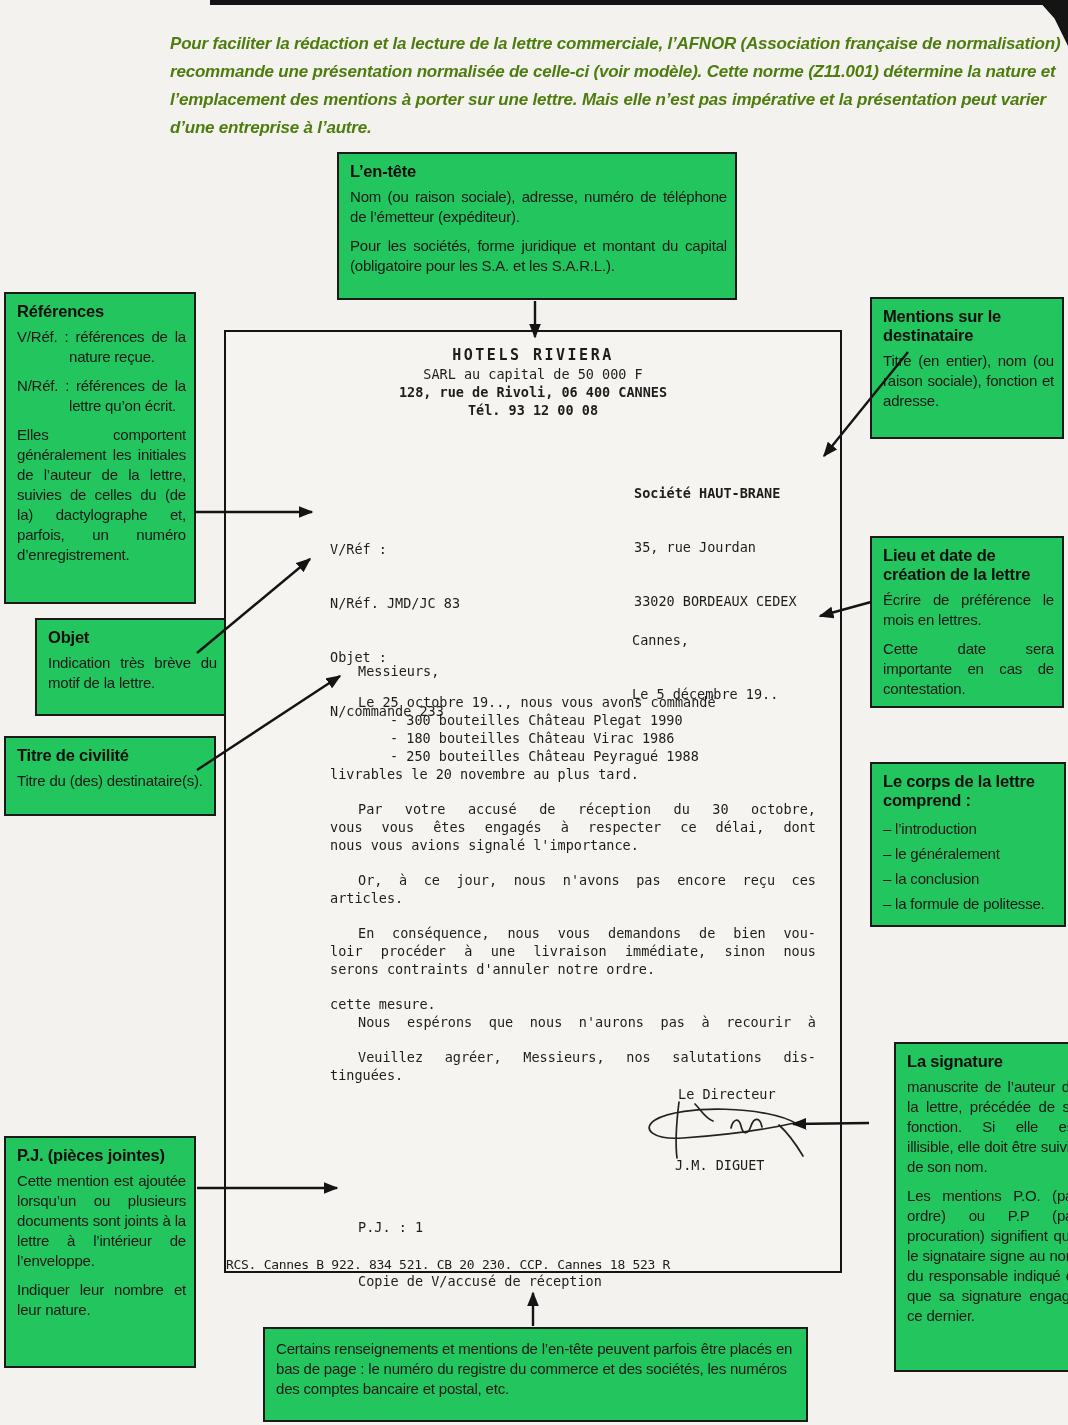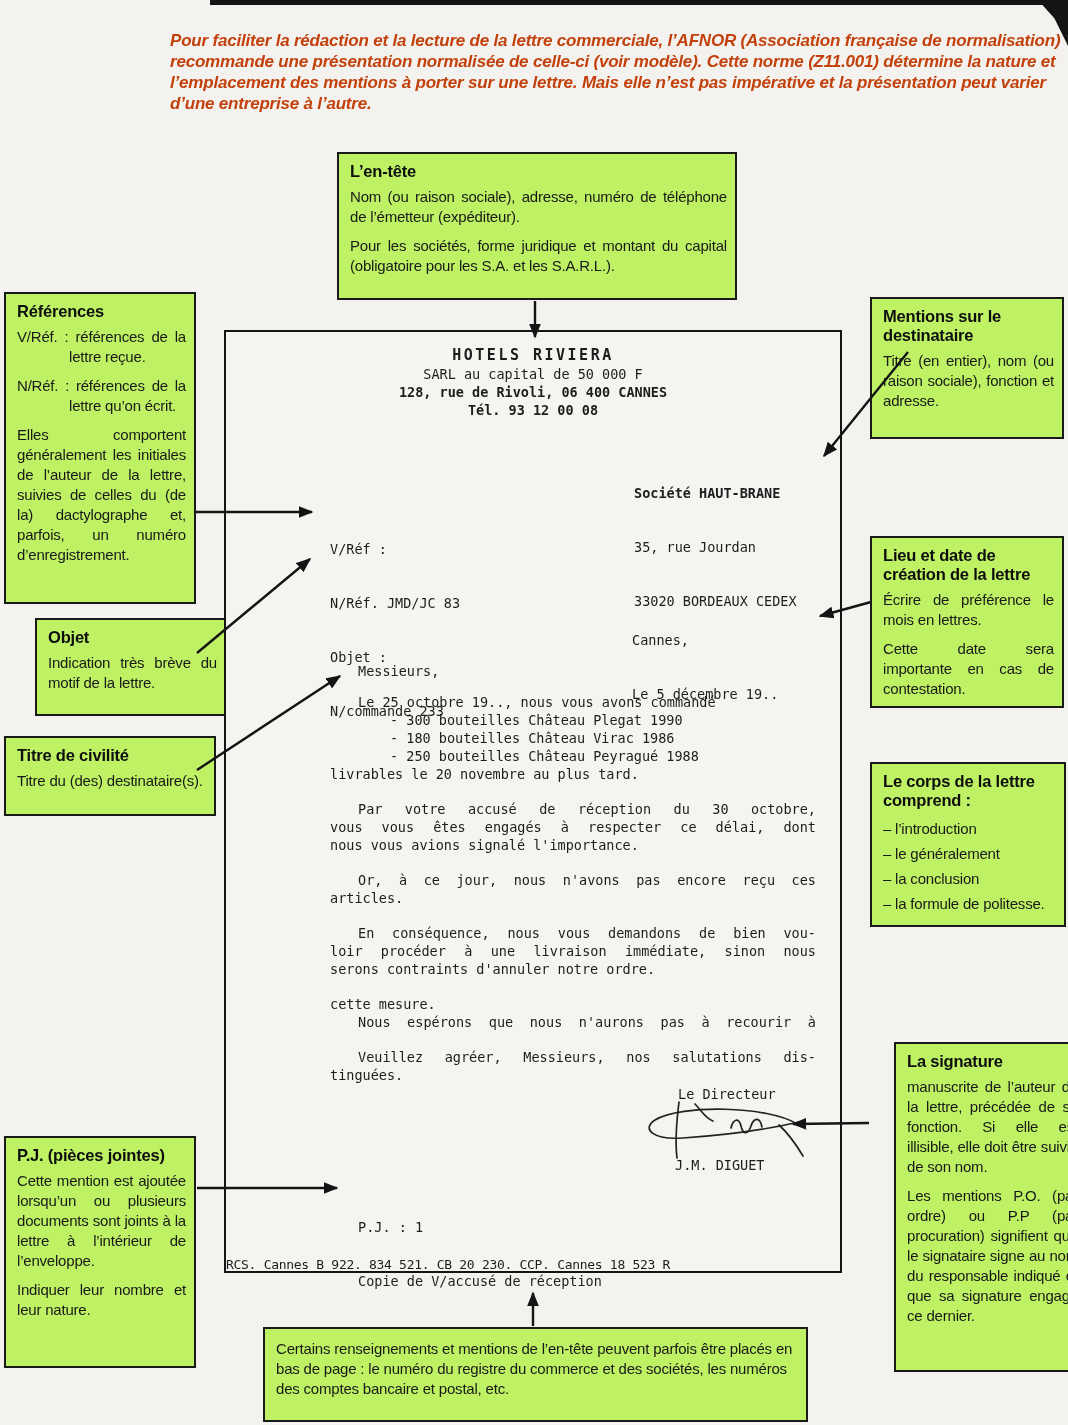--- a/index.html
+++ b/index.html
@@ -12,27 +12,27 @@
     font-family:"Liberation Sans", sans-serif;
     color:#161616;
   }
   
   .scan-bar{position:absolute;left:210px;top:0;width:858px;height:5px;background:#141414;}
   .scan-corner{position:absolute;right:0;top:0;width:30px;height:46px;background:#141414;
     clip-path:polygon(100% 0,0 0,55% 40%,100% 100%);}
   
   .intro{
     position:absolute;left:170px;top:30px;width:898px;margin:0;
-    font-size:17px;line-height:21px;font-style:italic;font-weight:600;
-    letter-spacing:-0.2px;color:#c2410c;
+    font-size:17px;line-height:28px;font-style:italic;font-weight:600;
+    letter-spacing:-0.2px;color:#4d7c0f;
   }
   
   .abox{
     position:absolute;box-sizing:border-box;
-    background:#bef264;border:2px solid #1a1a1a;
+    background:#22c55e;border:2px solid #1a1a1a;
     padding:8px 8px 6px 11px;
   }
   .abox-title{font-weight:bold;font-size:16.5px;line-height:19px;letter-spacing:-0.2px;margin:0 0 6px 0;color:#0e0e0e;}
   .abox-p{margin:0 0 9px 0;font-size:15px;line-height:20px;text-align:justify;letter-spacing:-0.2px;color:#191919;}
   .abox-p:last-child{margin-bottom:0;}
   .ref-entry{margin:0 0 9px 0;font-size:15px;line-height:20px;text-align:justify;letter-spacing:-0.2px;
     padding-left:52px;text-indent:-52px;color:#191919;}
   .corps-item{font-size:15px;line-height:25px;letter-spacing:-0.2px;color:#191919;}
   
   .letter{
@@ -67,21 +67,21 @@
   <p class="intro">Pour faciliter la rédaction et la lecture de la lettre commerciale, l’AFNOR (Association française de normalisation) recommande une présentation normalisée de celle-ci (voir modèle). Cette norme (Z11.001) détermine la nature et l’emplacement des mentions à porter sur une lettre. Mais elle n’est pas impérative et la présentation peut varier d’une entreprise à l’autre.</p>
 
   <div class="abox" style="left:337px;top:152px;width:400px;height:148px;">
     <div class="abox-title">L’en-tête</div>
     <p class="abox-p">Nom (ou raison sociale), adresse, numéro de téléphone de l’émetteur (expéditeur).</p>
     <p class="abox-p">Pour les sociétés, forme juridique et montant du capital (obligatoire pour les S.A. et les S.A.R.L.).</p>
   </div>
 
   <div class="abox" style="left:4px;top:292px;width:192px;height:312px;">
     <div class="abox-title">Références</div>
-    <p class="ref-entry"><span class="bold-none">V/Réf. :</span> <span>références de la lettre reçue.</span></p>
+    <p class="ref-entry"><span class="bold-none">V/Réf. :</span> <span>références de la nature reçue.</span></p>
     <p class="ref-entry"><span>N/Réf. :</span> <span>références de la lettre qu’on écrit.</span></p>
     <p class="abox-p">Elles comportent généralement les initiales de l’auteur de la lettre, suivies de celles du (de la) dactylographe et, parfois, un numéro d’enregistrement.</p>
   </div>
 
   <div class="abox" style="left:4px;top:618px;width:192px;height:98px;margin-left:31px;">
     <div class="abox-title">Objet</div>
     <p class="abox-p">Indication très brève du motif de la lettre.</p>
   </div>
 
   <div class="abox" style="left:4px;top:736px;width:212px;height:80px;">

